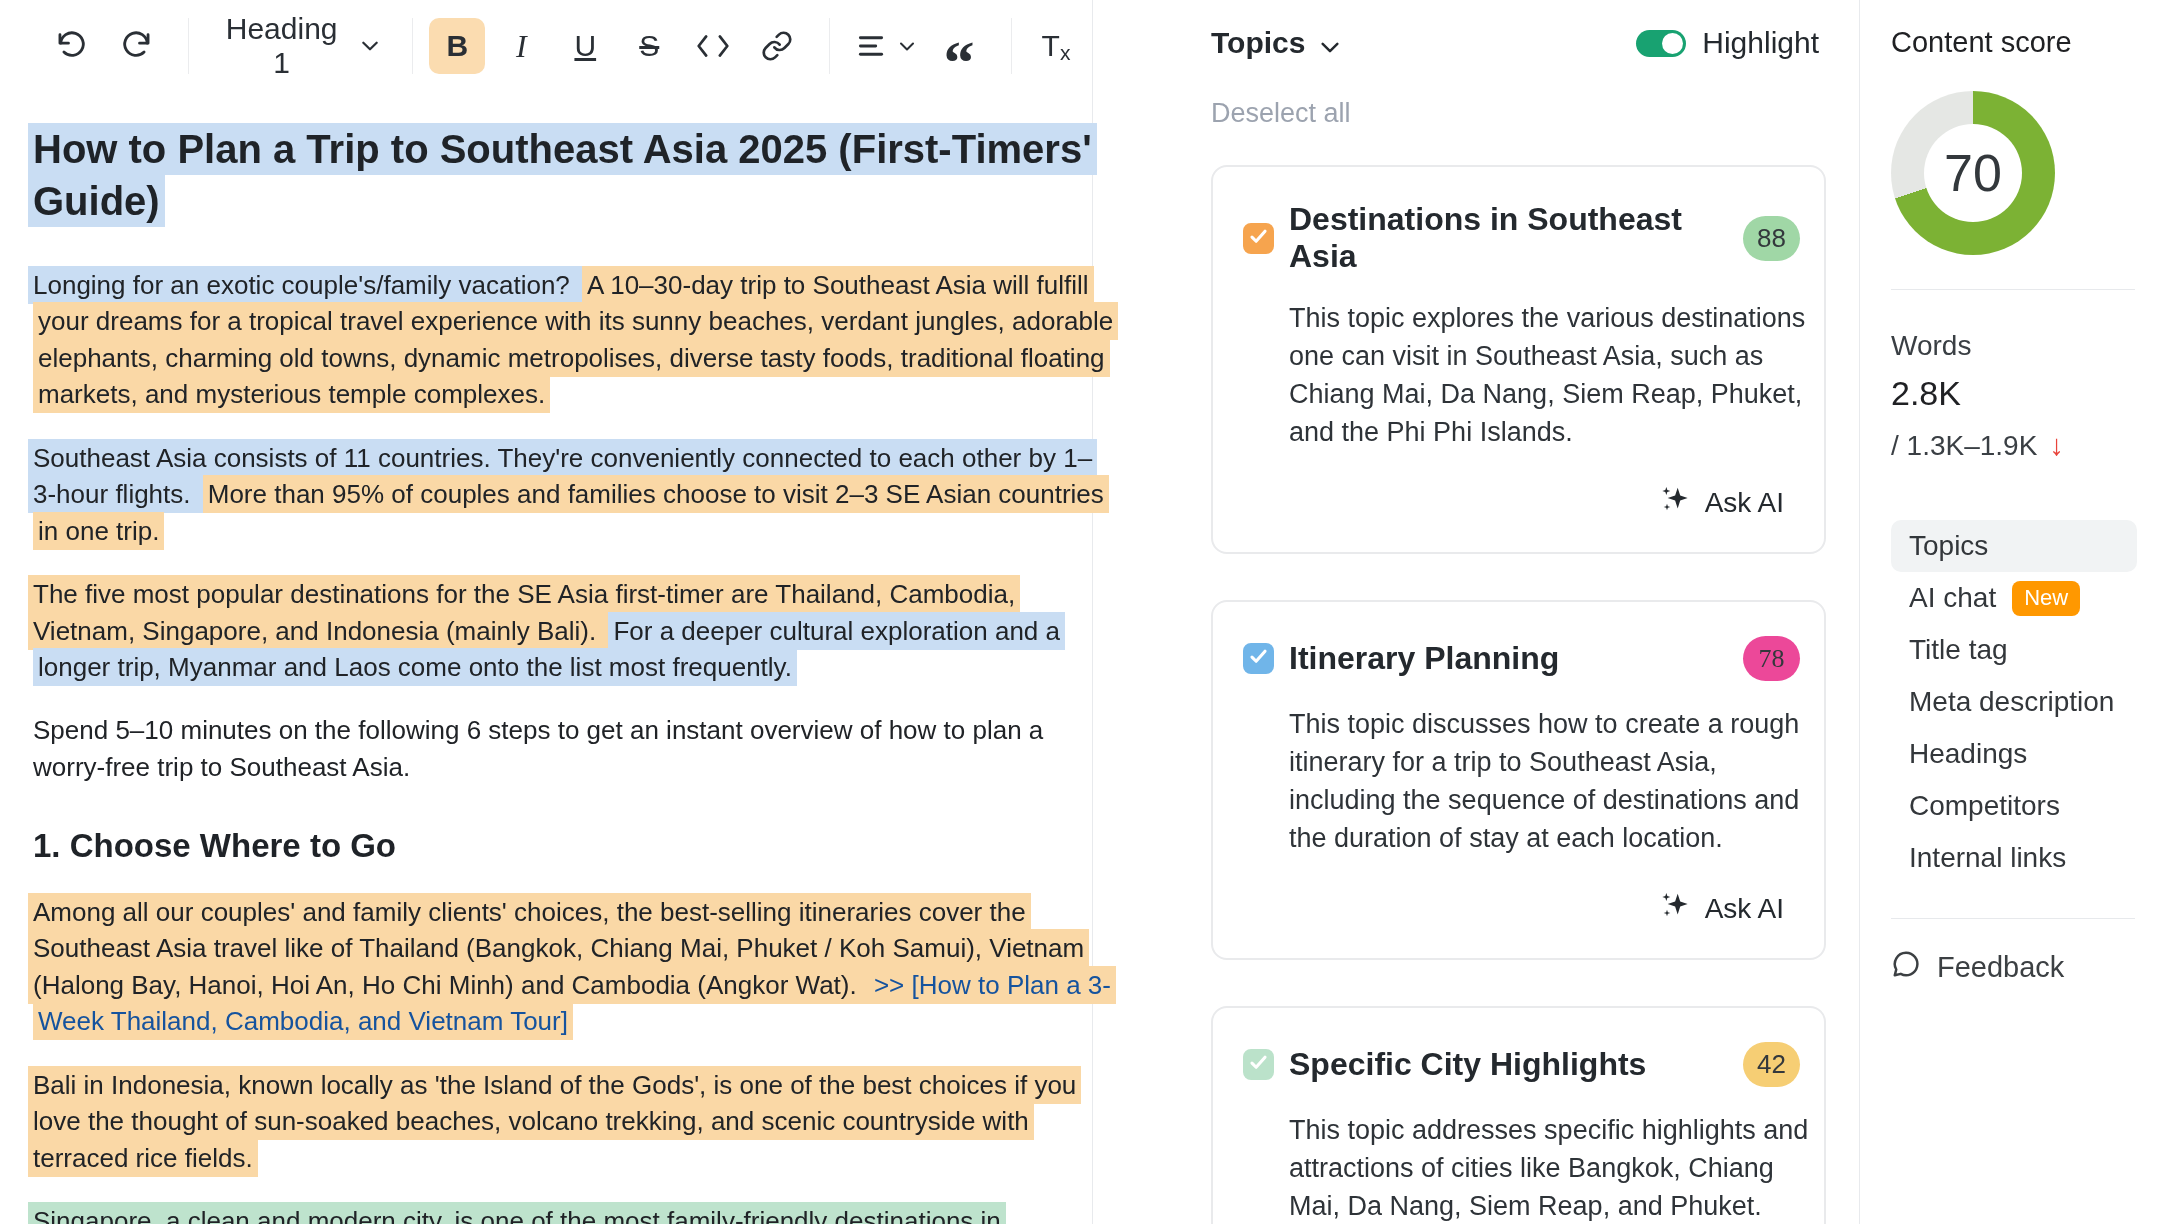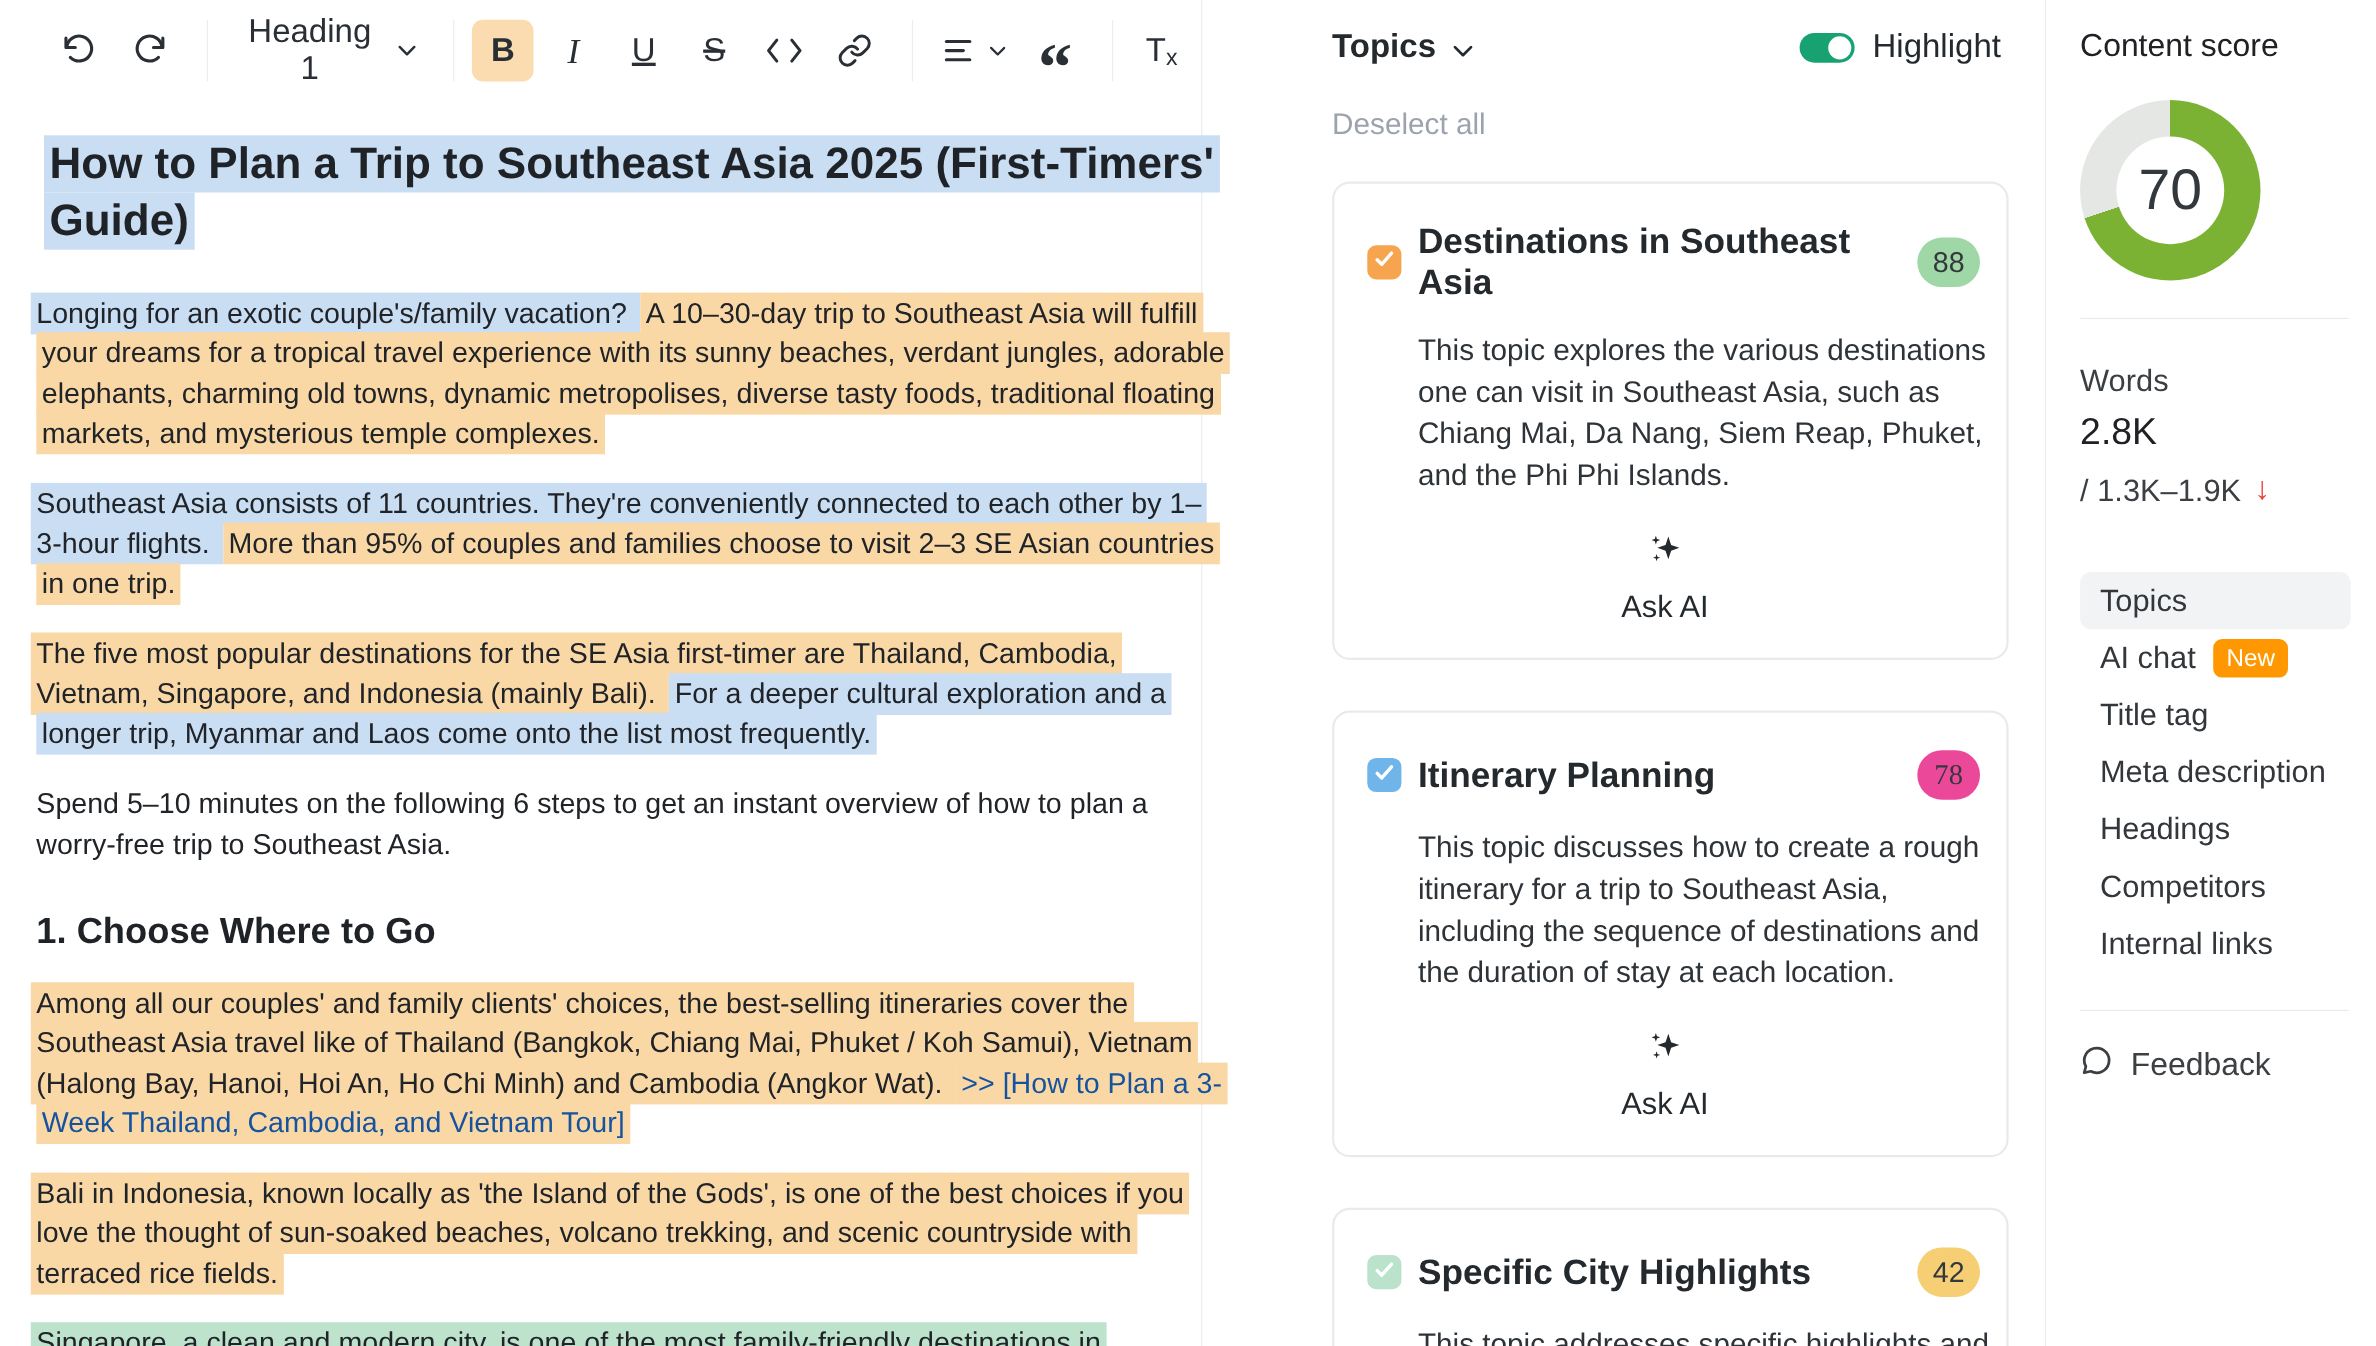--- a/index.html
+++ b/index.html
@@ -22,21 +22,21 @@
   .tb-underline { text-decoration:underline; }
   .tb-strike { text-decoration:line-through; }
   .tb-heading { display:flex; align-items:center; gap:14px; font-size:30px; padding:0 10px; }
   .tb-quote { font-family:"Liberation Serif",serif; font-weight:bold; font-size:62px; }
   .tb-quote .q { display:block; transform:translateY(16px); }
   .tb-clear { font-size:30px; }
   .tb-clear .sub { font-size:21px; transform:translateY(7px); display:inline-block; }
 
   .doc { padding:30px 30px 0 33px; width:1145px; }
   .doc h1 { font-size:40px; line-height:52px; font-weight:bold; color:#1F2328;
-    margin-bottom:40px; max-width:1075px;margin-left:12px; }
+    margin-bottom:40px; max-width:1075px; }
   .doc p { font-size:26px; line-height:36.5px; margin-bottom:27px; max-width:1112px; }
   .doc h2 { font-size:33px; font-weight:bold; margin:42px 0 28px 0; color:#1F2328; }
   mark { background:transparent; color:inherit; padding:3.5px 5px 4.5px 5px; margin-left:-5px;
     -webkit-box-decoration-break:clone; box-decoration-break:clone; }
   mark + mark { margin-left:0; }
   .hl-blue   { background:#C9DDF3; }
   .hl-orange { background:#FAD8A6; }
   .hl-green  { background:#BEE3CD; }
   .doc a { color:#15539E; text-decoration:none; cursor:pointer; }
 
@@ -61,21 +61,21 @@
   .cb-blue   { background:#70B5E9; }
   .cb-mint   { background:#BBE2CA; }
   .card-title { font-size:32px; font-weight:bold; color:#24292E; margin-left:15px; }
   .badge { margin-left:auto; min-width:57px; height:45px; border-radius:23px; display:flex;
     align-items:center; justify-content:center; font-size:26px; color:#33383C; padding:0 14px; }
   .badge-green { background:#A0D7A6; }
   .badge-lime  { background:#ec4899;font-family:Liberation Serif, serif; }
   .badge-amber { background:#F6CE74; }
   .card-desc { margin:24px 0 0 46px; width:520px; font-size:27px; line-height:38px; color:#2E3338; }
   .ask-ai { display:flex; align-items:center; justify-content:flex-end; gap:14px;
-    margin-top:32px; font-size:28px; color:#24292E; cursor:pointer; padding-right:16px;flex-direction:column; }
+    margin-top:32px; font-size:28px; color:#24292E; cursor:pointer; padding-right:16px; }
 
   
   .score-pane { position:absolute; left:1861px; top:0; width:299px; height:100%;
     background:#fff; padding:26px 25px 0 30px; }
   .score-title { font-size:29px; color:#202124; }
   .ring { width:164px; height:164px; border-radius:50%; margin-top:32px; position:relative;
     background:conic-gradient(#7CB234 0 70%, #E5E7E4 70% 100%); }
   .ring .hole { position:absolute; left:33px; top:33px; width:98px; height:98px; border-radius:50%;
     background:#fff; display:flex; align-items:center; justify-content:center;
     font-size:52px; color:#33383C; }

